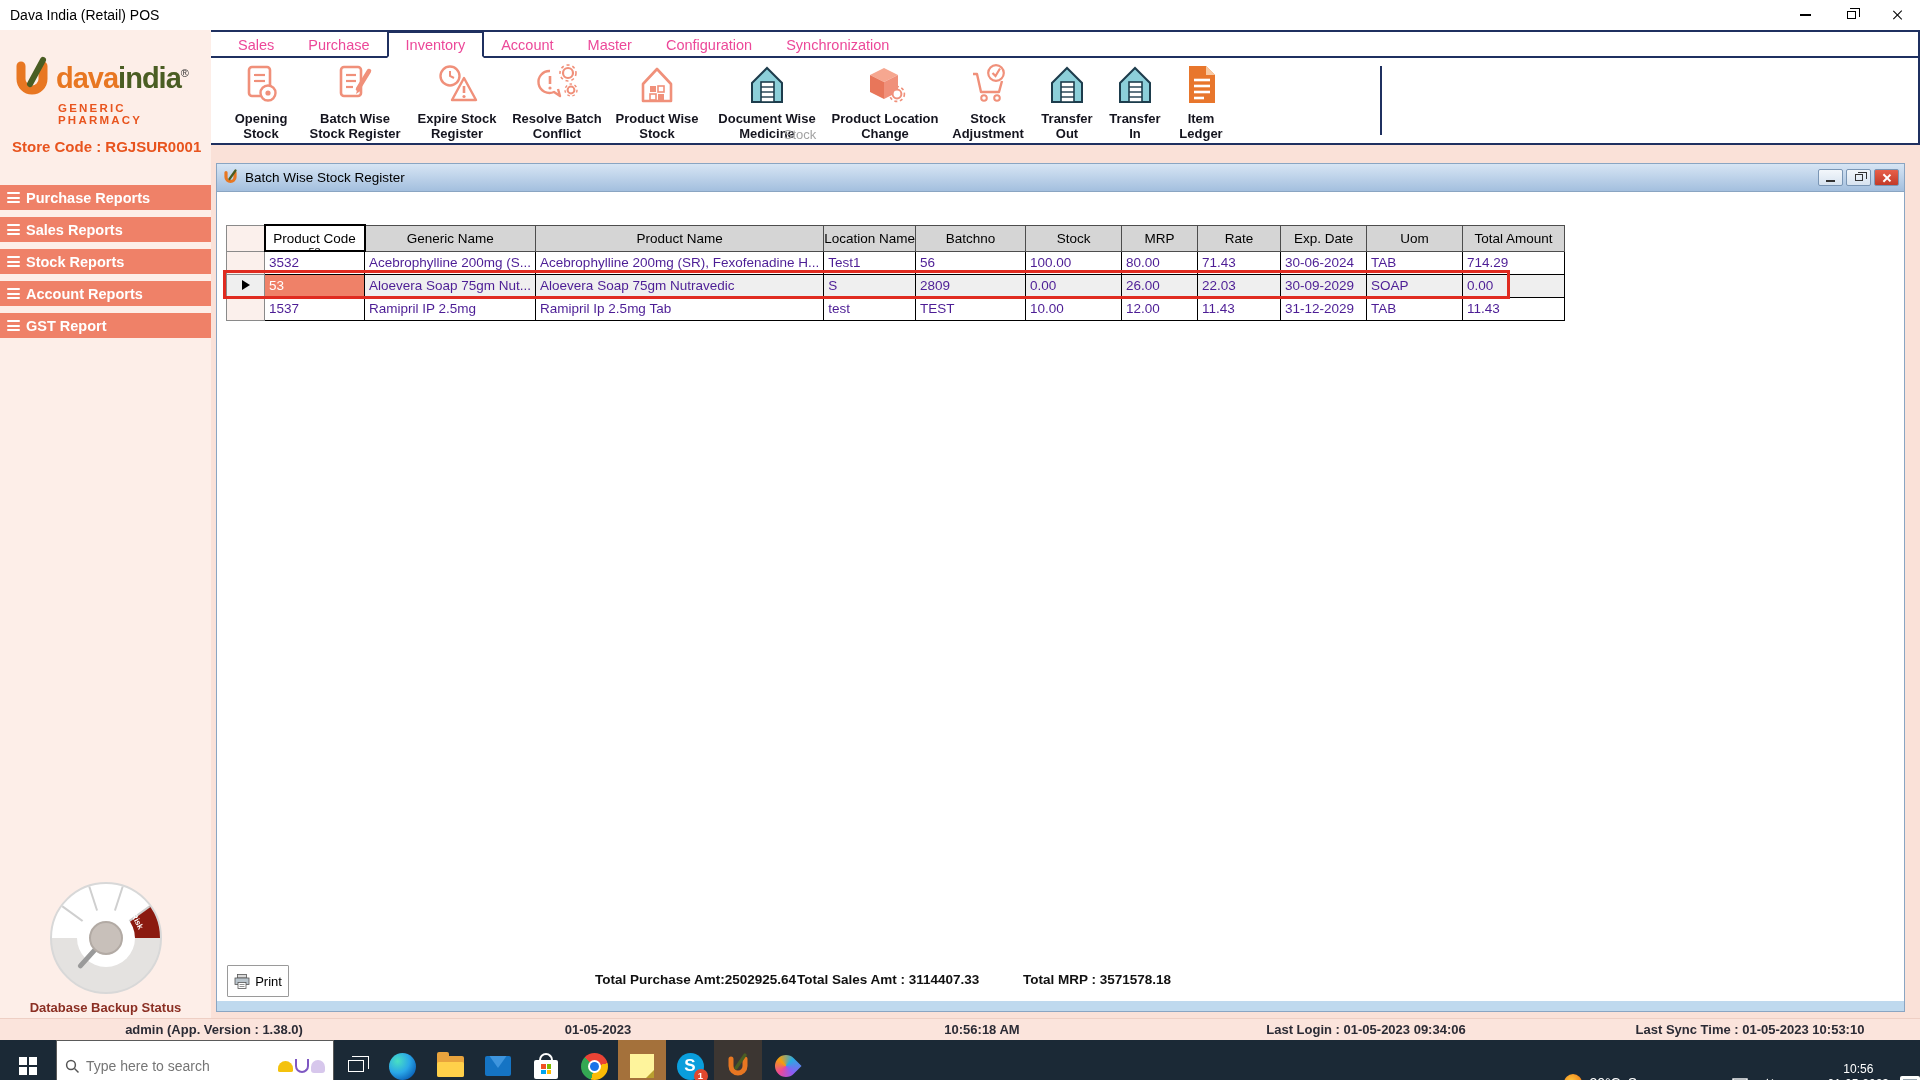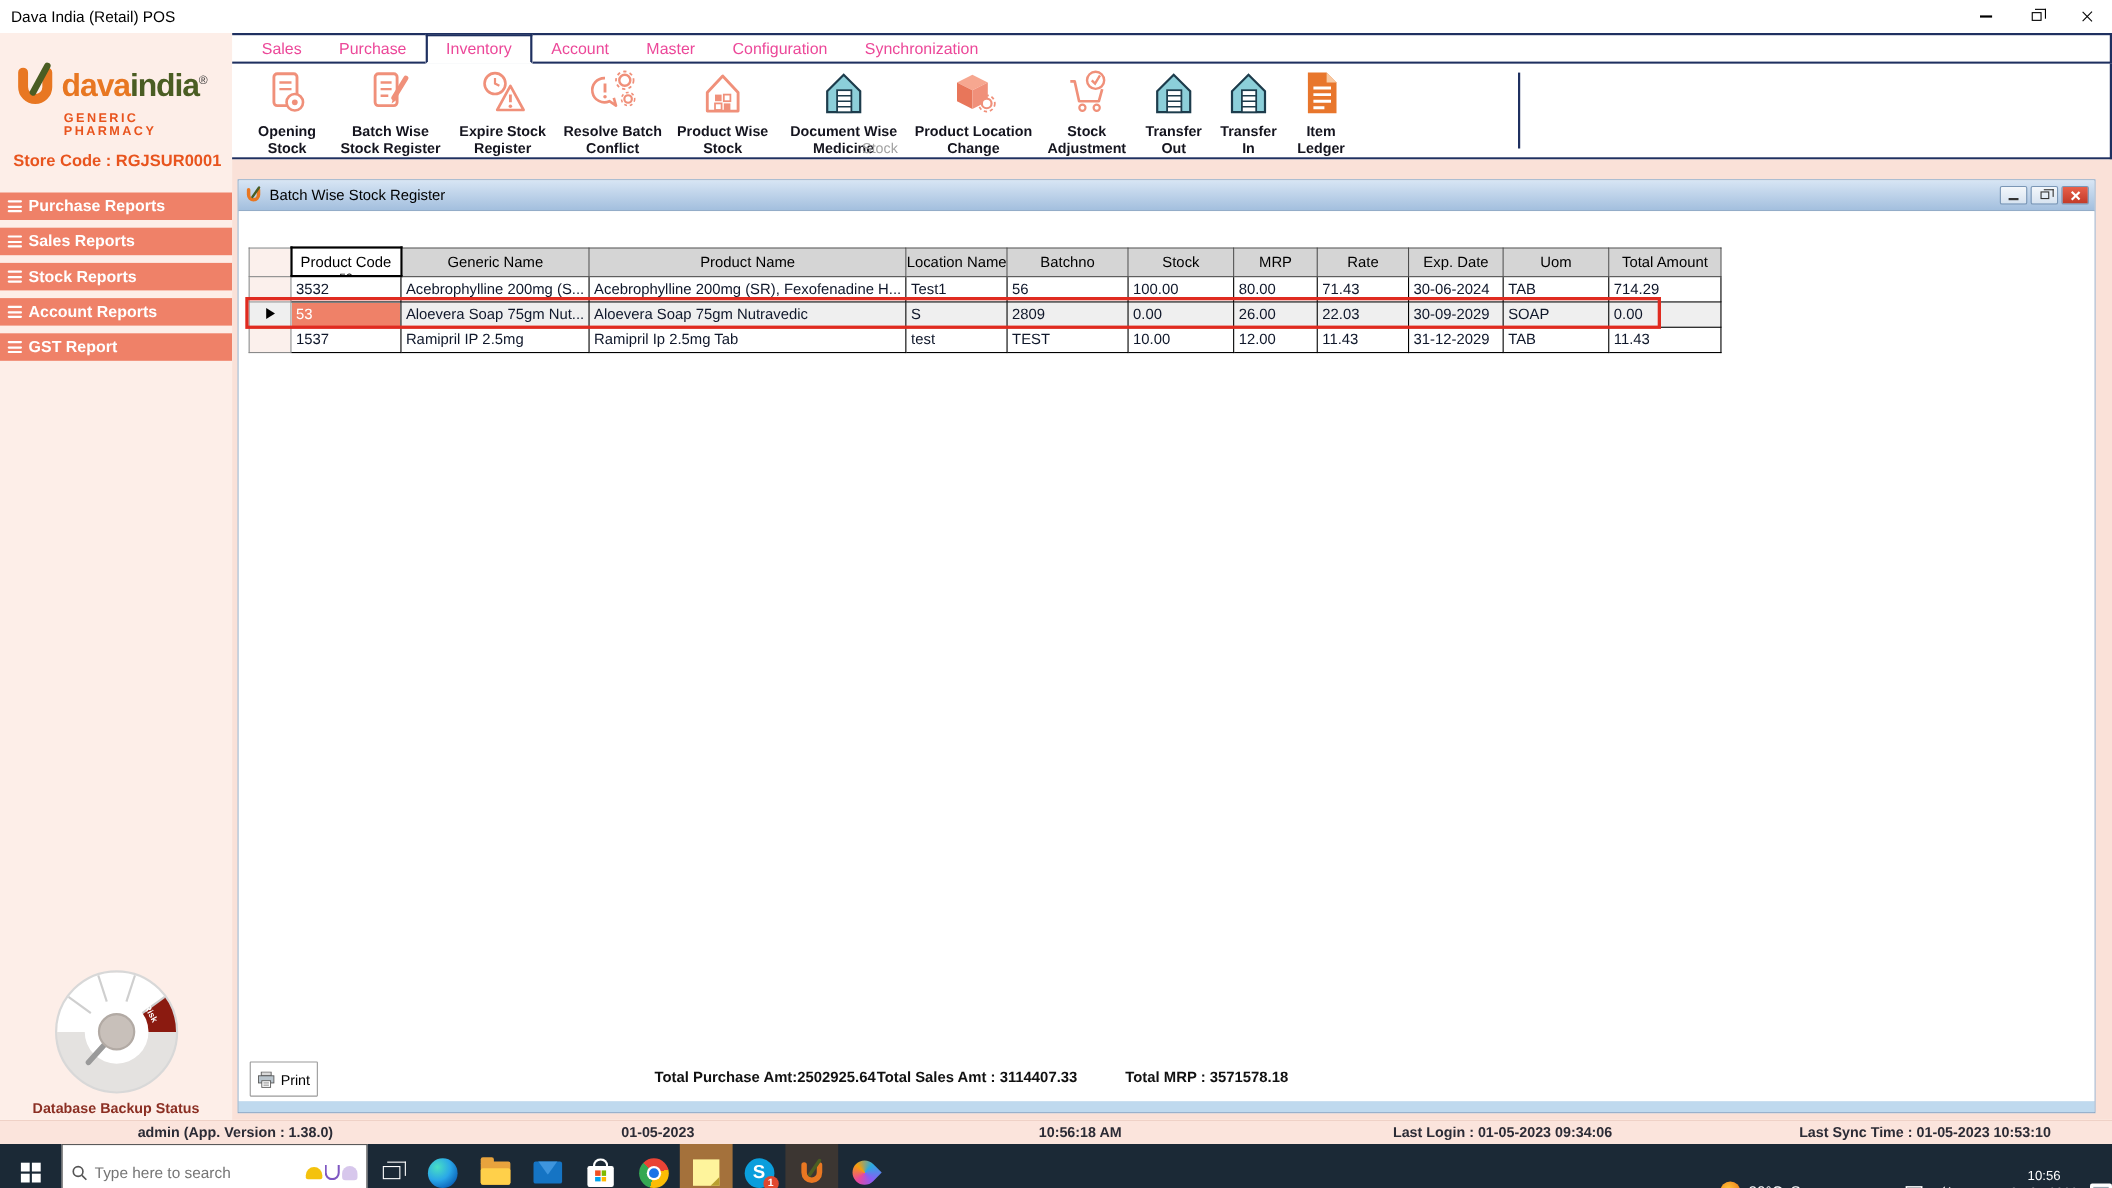--- a/index.html
+++ b/index.html
@@ -22,21 +22,21 @@
   .sidebar { width:211px; background:#FDEEE8; position:relative; flex-shrink:0; }
   .maincol { flex:1; display:flex; flex-direction:column; }
 
   
   .logo-row { display:flex; align-items:center; margin:26px 0 0 10px; }
   .brand { font-size:29px; font-weight:bold; letter-spacing:-1px; line-height:1; }
   .brand .b1 { color:#E87722; } .brand .b2 { color:#4A5D23; }
   .brand sup { font-size:11px; color:#333; font-weight:normal; }
   .tagline { margin:2px 0 0 58px; font-size:11.5px; font-weight:bold; letter-spacing:2.2px; color:#E8541E; }
   .storecode { margin:12px 0 0 12px; font-size:15px; font-weight:bold; color:#E8541E; }
-  .side-items { margin-top:20px; display:flex; flex-direction:column; gap:7px; }
+  .side-items { margin-top:30px; display:flex; flex-direction:column; gap:7px; }
   .side-btn { height:25px; background:#EF8168; color:#fff; display:flex; align-items:center; font-size:14.5px; font-weight:bold; }
   .side-btn .sicon { width:26px; display:flex; flex-direction:column; gap:2.5px; align-items:center; justify-content:center; }
   .side-btn .sicon i { display:block; width:13px; height:2px; background:#fff; border-radius:1px; }
   .gauge-wrap { position:absolute; bottom:24px; left:50%; transform:translateX(-50%); width:112px; height:112px; }
   .gauge { width:112px; height:112px; border-radius:50%; border:2px solid #D8D8D8;
            background:conic-gradient(from -90deg, #fff 0deg 144deg, #8B1A10 144deg 180deg, #E4E2E0 180deg 360deg); position:relative; overflow:hidden; }
   .gseg { position:absolute; left:50%; bottom:50%; width:2px; height:56px; margin-left:-1px; background:#CFCFCF; transform-origin:bottom center; }
   .ginner { position:absolute; left:50%; top:50%; width:58px; height:58px; margin:-29px 0 0 -29px; border-radius:50%; background:#fff; }
   .gneedle { position:absolute; left:50%; bottom:50%; width:5px; height:40px; margin-left:-2.5px; background:#9A9A9A; transform-origin:bottom center; transform:rotate(-138deg); border-radius:3px; }
   .ghub { position:absolute; left:50%; top:50%; width:34px; height:34px; margin:-17px 0 0 -17px; border-radius:50%; background:#C8C0BA; border:2px solid #B2AAA4; }
@@ -70,21 +70,21 @@
   .iwcontent { flex:1; background:#fff; position:relative; }
   .iwstrip { height:10px; background:#BFD9EE; }
 
   
   .grid { position:absolute; left:9px; top:32px; border-collapse:collapse; table-layout:fixed; }
   .grid th { height:26px; background:#D5D5D5; border:1px solid #4d4d4d; font-size:13.5px; font-weight:normal; color:#000; text-align:center; overflow:hidden; white-space:nowrap; }
   .grid th.selcol, .grid td.selcol { background:#FBF0EC; border-color:#8a8a8a; }
   .grid th.focused { background:#fff; border:2px solid #000; position:relative; }
   .header-peek { position:absolute; bottom:0; left:0; right:0; height:6px; overflow:hidden; text-align:center; }
   .header-peek span { display:inline-block; margin-top:-9px; font-size:11px; color:#000; }
-  .grid td { height:23px; border:1px solid #000; font-size:13.5px; color:#0f172a; padding:1px 4px; overflow:hidden; white-space:nowrap; background:#fff; }
+  .grid td { height:23px; border:1px solid #000; font-size:13.5px; color:#4c1d95; padding:1px 4px; overflow:hidden; white-space:nowrap; background:#fff; }
   .grid tr.selected td { background:#EFEFEF; }
   .grid tr.selected td.codecell { background:#EF8168; color:#fff; }
   .grid td.selcol { text-align:center; padding:1px 2px; }
   .row-arrow { display:inline-block; width:0; height:0; border-left:8px solid #000; border-top:5px solid transparent; border-bottom:5px solid transparent; }
   .sel-overlay { position:absolute; left:6px; top:78px; width:1287px; height:29px; border:3px solid #E02B20; pointer-events:none; }
 
   
   .print-btn { position:absolute; left:10px; bottom:4px; width:62px; height:32px; border:1px solid #9a9a9a; background:#fff; display:flex; align-items:center; justify-content:center; gap:5px; font-size:13px; color:#000; border-radius:1px; }
   .totals span { position:absolute; bottom:14px; font-size:13.5px; font-weight:600; color:#111; }
   .t-purchase { left:378px; } .t-sales { left:580px; } .t-mrp { left:806px; }

